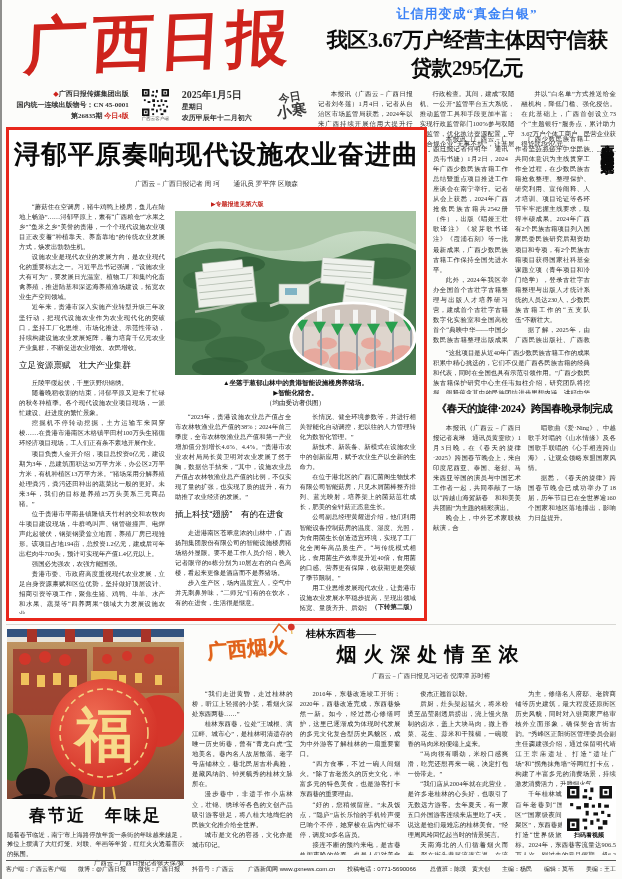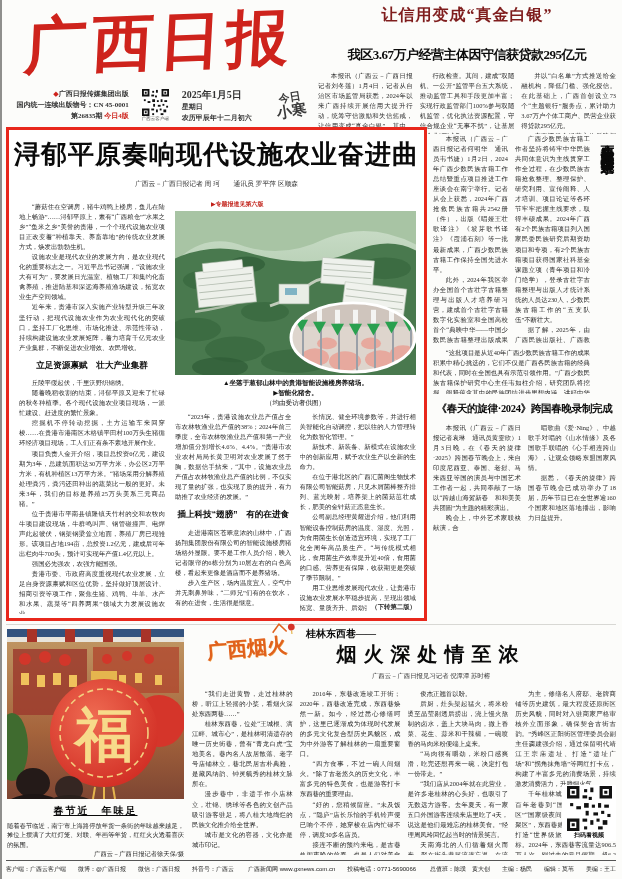--- a/index.html
+++ b/index.html
@@ -21,22 +21,22 @@
 .mast-qr svg { width:27px; height:27px; display:block; margin:0 auto; }
 .mast-qr .qlabel { font-size:4.5px; color:#444; }
 .dateb { width:86px; font-size:7px; line-height:1.55; font-weight:bold; color:#333; }
 .dateb .d1 { font-size:10px; }
 .solar { width:42px; text-align:center; font-weight:bold; transform:rotate(-9deg); color:#3a3a3a; }
 .solar .t1 { font-size:11px; display:block; line-height:1.1; }
 .solar .t2 { font-size:15px; display:block; line-height:1.1; }
 
 
 .top-article { position:absolute; left:318px; top:5px; width:298px; height:120px; }
-.ta-kicker { text-align:center; font-size:16px; font-weight:900; letter-spacing:1px; color:#7f1d1d; }
-.ta-headline { text-align:center; font-size:13px; font-weight:900; margin-top:20px;
+.ta-kicker { text-align:center; font-size:13px; font-weight:900; letter-spacing:1px; color:#3b82f6; }
+.ta-headline { text-align:center; font-size:21px; font-weight:900; margin-top:3px;
   letter-spacing:-0.5px; color:#0c0c0c; }
 .ta-cols { display:flex; gap:7px; margin-top:7px; height:63px; }
 .ta-cols .col { flex:1; }
 
 
 .bt { font-size:6.4px; line-height:1.57; text-align:justify; color:#2a2a2a; }
 .bt p { text-indent:2em; }
 .col { overflow:hidden; }
 
 
@@ -47,22 +47,22 @@
 .main-byline { text-align:center; font-size:6.8px; margin-top:7px; color:#333; }
 .main-body { position:absolute; left:10px; right:8px; top:70px; bottom:6px; }
 .m-col1 { position:absolute; left:0; top:2px; width:146px; height:100%; }
 .m-right { position:absolute; left:156px; right:0; top:0; bottom:0; }
 .photo-note { font-size:6px; color:#c2221a; margin:0 0 2px 36px; font-weight:bold; }
 .main-photo { width:100%; height:164px; display:block; }
 .captions { text-align:center; font-size:6.6px; font-weight:bold; line-height:1.5; margin-top:3px; color:#111; }
 .captions .plain { font-weight:normal; }
 .m-cols2 { position:absolute; left:0; right:0; top:212px; bottom:0; display:flex; gap:8px; }
 .m-cols2 .col { flex:1; position:relative; }
-.subhead { font-family:"Liberation Sans","DejaVu Sans",sans-serif; font-weight:bold;
-  font-size:8.6px; text-align:center; margin:6px 0; color:#0a0a0a; }
+.subhead { font-family:"Liberation Sans","DejaVu Sans",sans-serif; font-weight:normal;
+  font-size:8.6px; text-align:left; margin:6px 0; color:#0a0a0a; }
 .continued { position:absolute; right:0; bottom:0; background:#fff; font-weight:bold;
   font-size:6.4px; padding-left:4px; }
 
 
 .right-rail { position:absolute; left:433px; top:130px; width:183px; height:492px; }
 .books { position:relative; height:264px; }
 .books-cols { position:absolute; left:0; top:4px; width:157px; height:212px; display:flex; gap:7px; }
 .books-cols .col { flex:1; }
 .books-full { position:absolute; left:0; top:218px; width:157px; height:46px; overflow:hidden; }
 .vhead { position:absolute; right:0; top:4px; height:256px; writing-mode:vertical-rl;
@@ -70,22 +70,22 @@
 .gala { position:absolute; left:0; top:268px; right:0; bottom:0; }
 .gala-headline { font-size:10.5px; font-weight:900; text-align:center; letter-spacing:-0.3px;
   margin:4px 0 7px; color:#0a0a0a; }
 .gala-cols { display:flex; gap:7px; height:192px; }
 .gala-cols .col { flex:1; }
 
 
 .bottom-rule { position:absolute; left:6px; right:6px; top:624px; border-top:1px solid #d8d8d4; }
 .photo-news { position:absolute; left:7px; top:629px; width:177px; }
 .lantern-photo { width:177px; height:170px; display:block; }
-.pn-title { text-align:center; font-weight:900; font-size:10px; margin:5px 0 3px;
-  letter-spacing:2px; color:#0a0a0a;text-decoration:underline; }
+.pn-title { text-align:center; font-weight:900; font-size:17px; margin:5px 0 3px;
+  letter-spacing:2px; color:#0a0a0a; }
 .pn-caption { font-size:6.3px; text-align:justify; line-height:1.5; color:#2a2a2a; }
 .pn-credit { font-size:6.3px; text-align:right; margin-top:1px; color:#2a2a2a; }
 
 .fireworks { position:absolute; left:192px; top:627px; width:424px; height:228px; }
 .fw-header { position:relative; height:60px; }
 .fw-logo { position:absolute; left:2px; top:8px; width:106px; text-align:center;
   font-size:20px; font-weight:900; color:#e0611d; transform:rotate(-5deg);
   text-shadow:0.5px 0.5px 0 #f0a24e; }
 .fw-logo svg { position:absolute; right:2px; top:-12px; width:26px; height:16px; }
 .fw-kicker { position:absolute; left:114px; top:0; font-size:10px; font-weight:bold; color:#0a0a0a; }

